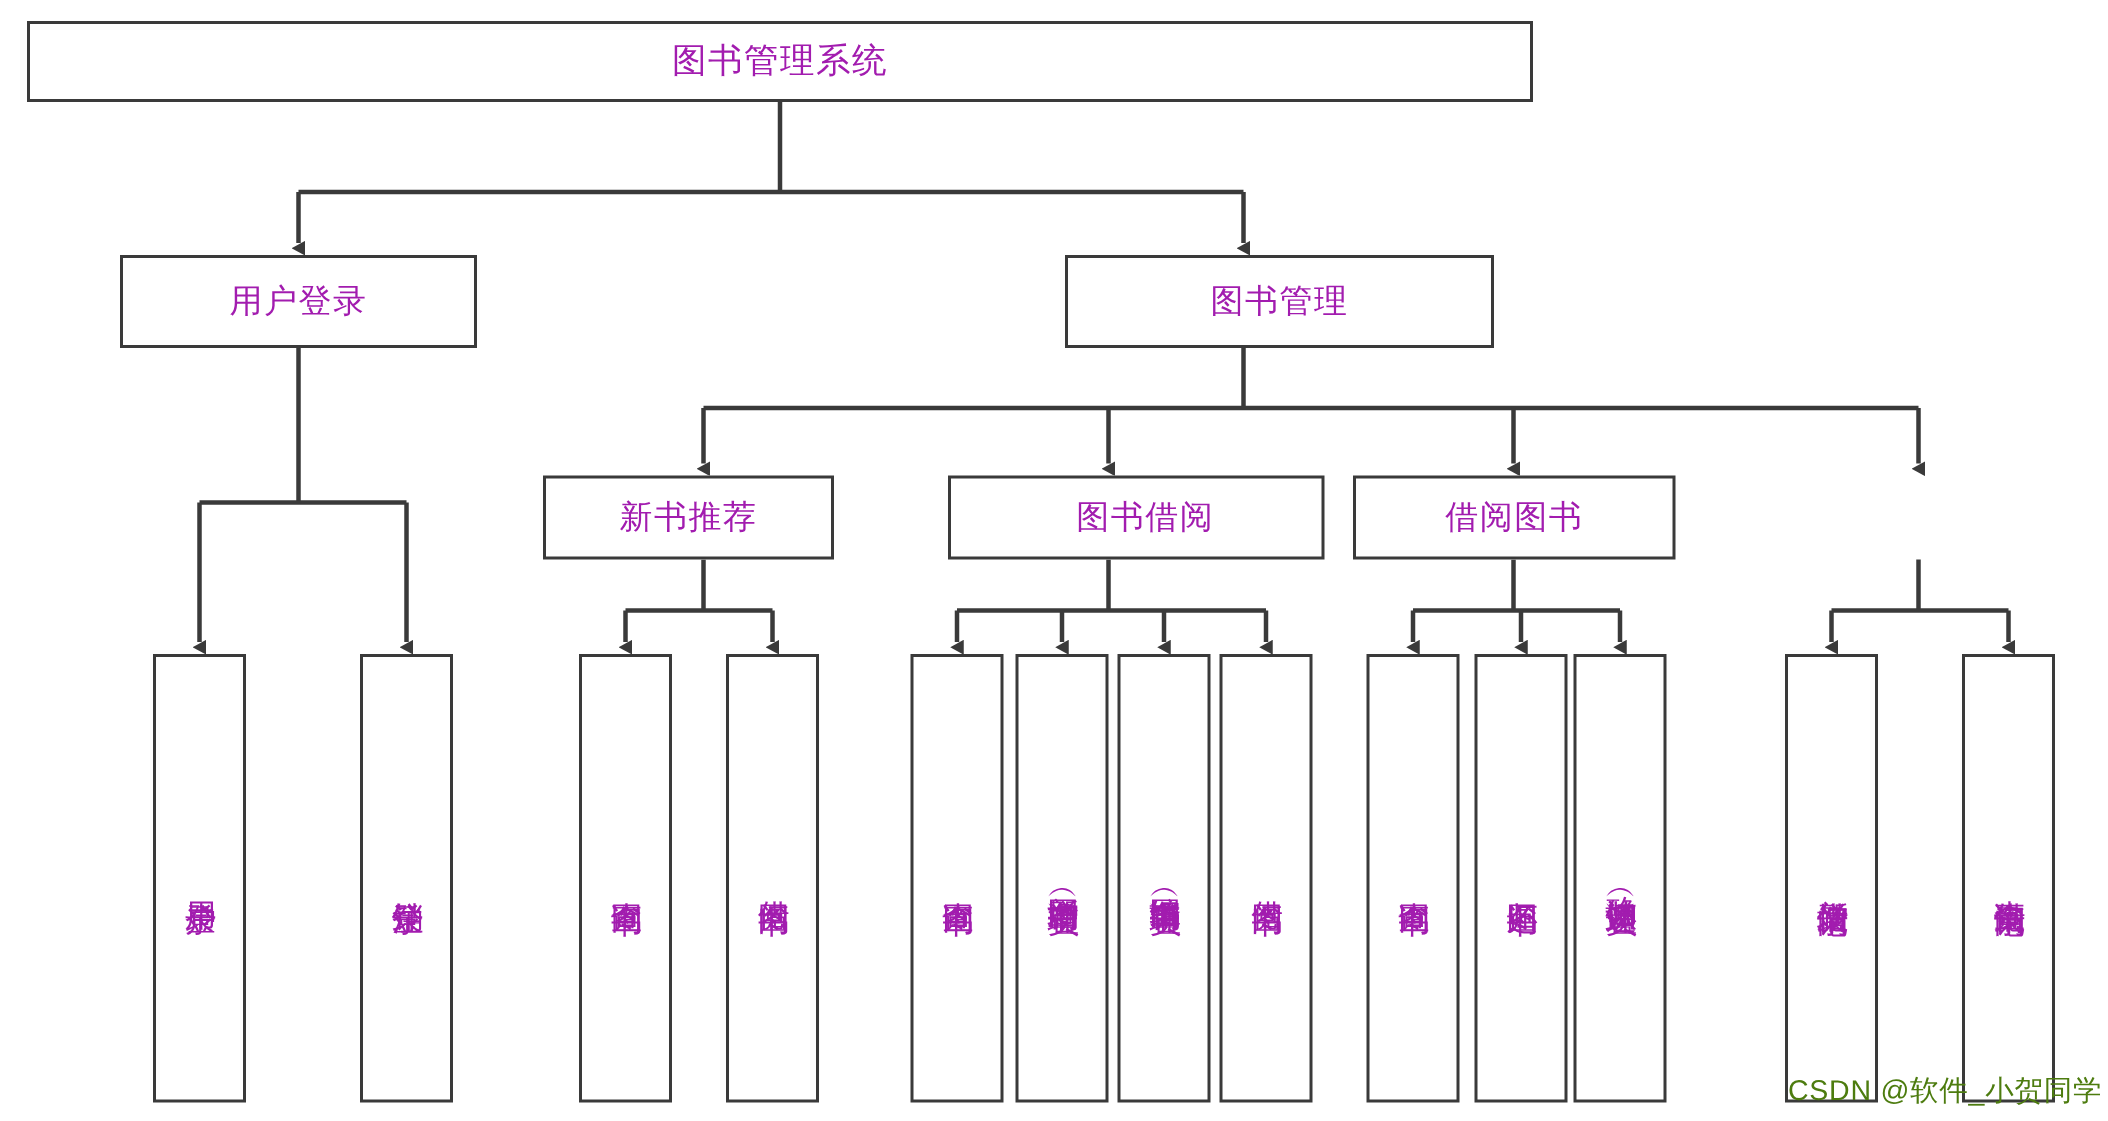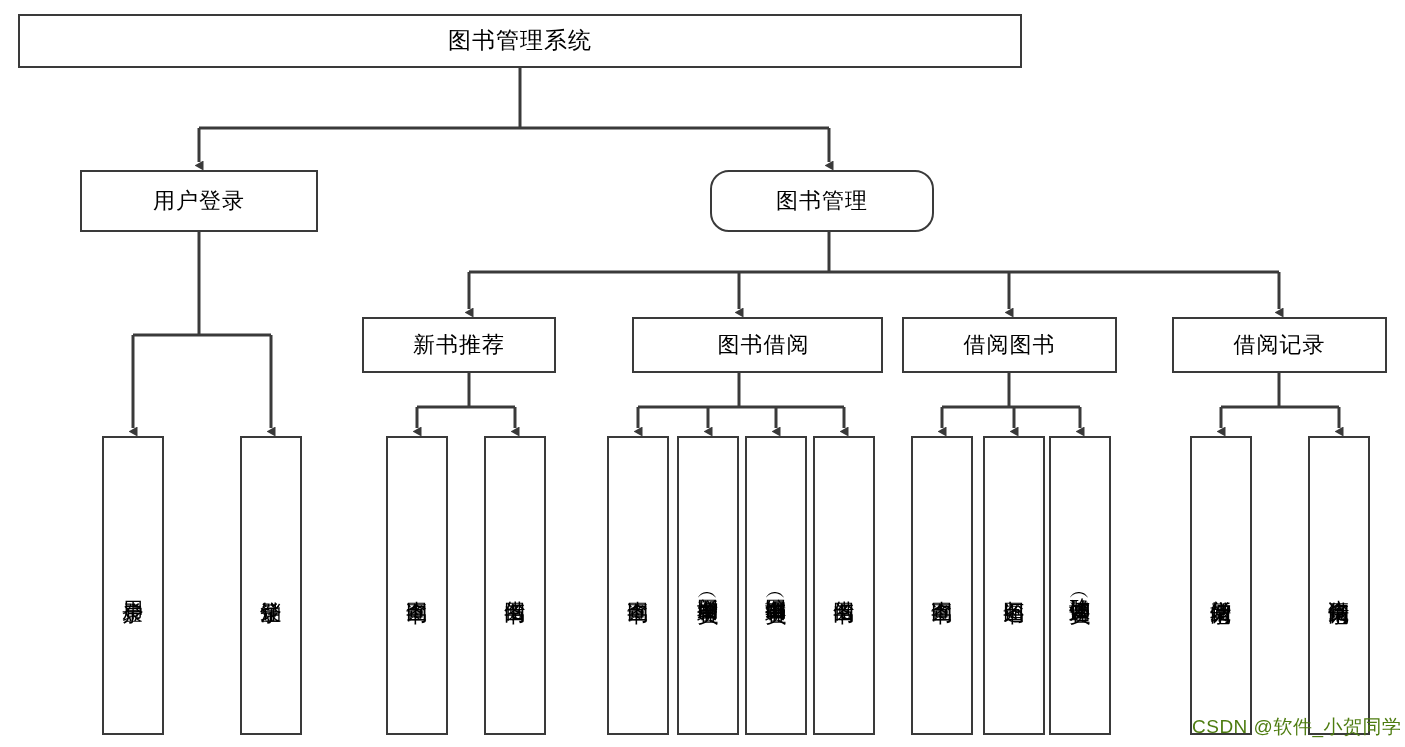--- a/index.html
+++ b/index.html
@@ -25,21 +25,21 @@
     height: 747px;
   }
   .node {
     position: absolute;
     box-sizing: border-box;
     background: #ffffff;
     border: 2px solid #3a3a3a;
     display: flex;
     align-items: center;
     justify-content: center;
-    color: #000000;
+    color: #a21caf;
   }
   .node-h {
     font-size: 22px;
     letter-spacing: 1px;
     line-height: 1.2;
     white-space: nowrap;
   }
   .node-v {
     font-size: 21px;
     line-height: 1.12;
@@ -113,26 +113,25 @@
       <path d="M1279,373 L1279,407"></path>
       <path d="M1221,407 L1339,407"></path>
       <path d="M1221,407 L1221,428" marker-end="url(#arrowhead)"></path>
       <path d="M1339,407 L1339,428" marker-end="url(#arrowhead)"></path>
     </g>
   </svg>
 
   <div class="node node-h node-root" style="left:18px; top:14px; width:1004px; height:54px;">图书管理系统</div>
 
   <div class="node node-h" style="left:80px; top:170px; width:238px; height:62px;">用户登录</div>
-  <div class="node node-h" style="left:710px; top:170px; width:224px; height:62px;border-radius:19px;">图书管理</div>
+  <div class="node node-h" style="left:710px; top:170px; width:286px; height:62px;">图书管理</div>
 
   <div class="node node-h" style="left:362px; top:317px; width:194px; height:56px;">新书推荐</div>
   <div class="node node-h" style="left:632px; top:317px; width:251px; height:56px;padding-left:12px;">图书借阅</div>
   <div class="node node-h" style="left:902px; top:317px; width:215px; height:56px;">借阅图书</div>
-  <div class="node node-h" style="left:1172px; top:317px; width:215px; height:56px;">借阅记录</div>
 
   <div class="node node-v" style="left:102px; top:436px; width:62px; height:299px;">用户登录</div>
   <div class="node node-v" style="left:240px; top:436px; width:62px; height:299px;">注销登录</div>
   <div class="node node-v" style="left:386px; top:436px; width:62px; height:299px;">查询图书</div>
   <div class="node node-v" style="left:484px; top:436px; width:62px; height:299px;">借阅图书</div>
   <div class="node node-v" style="left:607px; top:436px; width:62px; height:299px;">查询图书</div>
   <div class="node node-v" style="left:677px; top:436px; width:62px; height:299px;">新增图书（管理员）</div>
   <div class="node node-v" style="left:745px; top:436px; width:62px; height:299px;">编辑图书（管理员）</div>
   <div class="node node-v" style="left:813px; top:436px; width:62px; height:299px;">借阅图书</div>
   <div class="node node-v" style="left:911px; top:436px; width:62px; height:299px;">查询图书</div>

